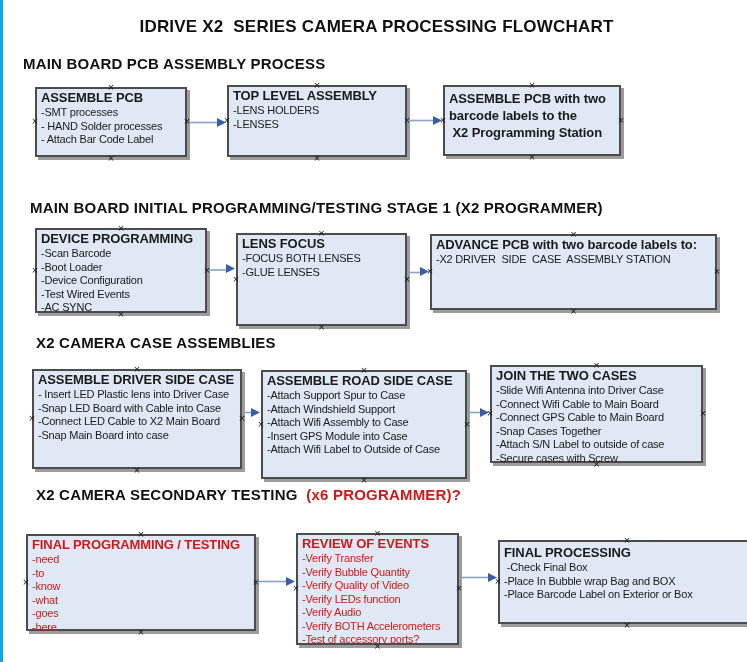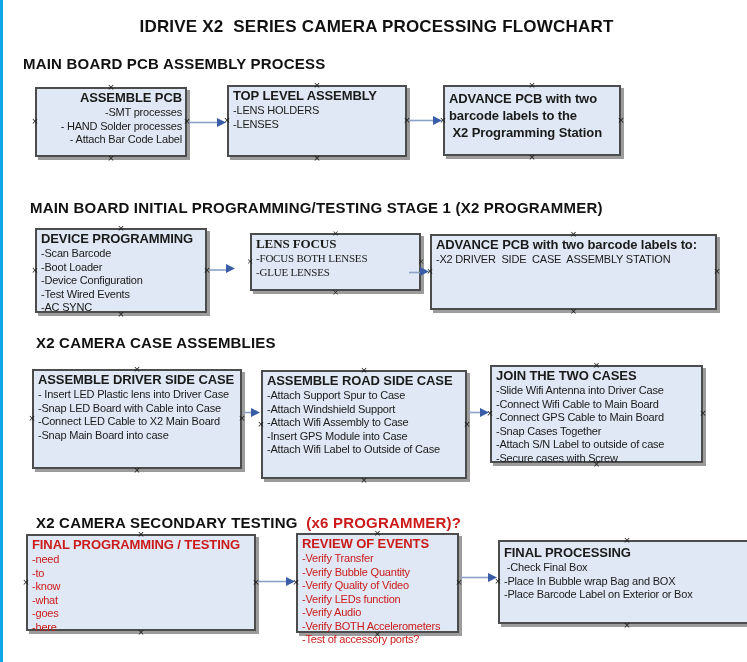--- a/index.html
+++ b/index.html
@@ -54,21 +54,21 @@
 </style>
 </head>
 <body>
 
 <div id="canvas">
 
   <div class="page-title">IDRIVE X2  SERIES CAMERA PROCESSING FLOWCHART</div>
 
   <div class="section-heading" style="left:20px; top:55px;">MAIN BOARD PCB ASSEMBLY PROCESS</div>
 
-  <div class="box" style="left:32px; top:87px; width:152px; height:70px;text-align:right;">
+  <div class="box" style="left:32px; top:87px; width:152px; height:70px;">
     <span class="cp cp-t"></span>
     <span class="cp cp-b"></span>
     <span class="cp cp-l"></span>
     <span class="cp cp-r"></span>
     <div class="box-title">ASSEMBLE PCB</div>
     <div class="box-line">-SMT processes</div>
     <div class="box-line">- HAND Solder processes</div>
     <div class="box-line">- Attach Bar Code Label</div>
   </div>
 
@@ -80,41 +80,41 @@
     <div class="box-title">TOP LEVEL ASSEMBLY</div>
     <div class="box-line">-LENS HOLDERS</div>
     <div class="box-line">-LENSES</div>
   </div>
 
   <div class="box bold-box" style="left:440px; top:85px; width:178px; height:71px; padding-top:3px;">
     <span class="cp cp-t"></span>
     <span class="cp cp-b"></span>
     <span class="cp cp-l"></span>
     <span class="cp cp-r"></span>
-    <div class="box-line">ADVANCE PCB with two</div>
+    <div class="box-line">ASSEMBLE PCB with two</div>
     <div class="box-line">barcode labels to the</div>
     <div class="box-line"> X2 Programming Station</div>
   </div>
 
   <div class="section-heading" style="left:27px; top:199px;">MAIN BOARD INITIAL PROGRAMMING/TESTING STAGE 1 (X2 PROGRAMMER)</div>
 
   <div class="box" style="left:32px; top:228px; width:172px; height:85px;">
     <span class="cp cp-t"></span>
     <span class="cp cp-b"></span>
     <span class="cp cp-l"></span>
     <span class="cp cp-r"></span>
     <div class="box-title">DEVICE PROGRAMMING</div>
     <div class="box-line">-Scan Barcode</div>
     <div class="box-line">-Boot Loader</div>
     <div class="box-line">-Device Configuration</div>
     <div class="box-line">-Test Wired Events</div>
     <div class="box-line">-AC SYNC</div>
   </div>
 
-  <div class="box" style="left:247px; top:233px; width:171px; height:58px;font-family:Liberation Serif, serif;">
+  <div class="box" style="left:233px; top:233px; width:171px; height:93px;">
     <span class="cp cp-t"></span>
     <span class="cp cp-b"></span>
     <span class="cp cp-l"></span>
     <span class="cp cp-r"></span>
     <div class="box-title">LENS FOCUS</div>
     <div class="box-line">-FOCUS BOTH LENSES</div>
     <div class="box-line">-GLUE LENSES</div>
   </div>
 
   <div class="box" style="left:427px; top:234px; width:287px; height:76px;">
@@ -160,37 +160,37 @@
     <span class="cp cp-r"></span>
     <div class="box-title">JOIN THE TWO CASES</div>
     <div class="box-line">-Slide Wifi Antenna into Driver Case</div>
     <div class="box-line">-Connect Wifi Cable to Main Board</div>
     <div class="box-line">-Connect GPS Cable to Main Board</div>
     <div class="box-line">-Snap Cases Together</div>
     <div class="box-line">-Attach S/N Label to outside of case</div>
     <div class="box-line">-Secure cases with Screw</div>
   </div>
 
-  <div class="section-heading" style="left:33px; top:486px;margin-top:28px;"><span>X2 CAMERA SECONDARY TESTING</span><span class="red-part">  (x6 PROGRAMMER)?</span></div>
+  <div class="section-heading" style="left:33px; top:486px;"><span>X2 CAMERA SECONDARY TESTING</span><span class="red-part">  (x6 PROGRAMMER)?</span></div>
 
   <div class="box red-box" style="left:23px; top:534px; width:230px; height:97px;">
     <span class="cp cp-t"></span>
     <span class="cp cp-b"></span>
     <span class="cp cp-l"></span>
     <span class="cp cp-r"></span>
     <div class="box-title">FINAL PROGRAMMING / TESTING</div>
     <div class="box-line">-need</div>
     <div class="box-line">-to</div>
     <div class="box-line">-know</div>
     <div class="box-line">-what</div>
     <div class="box-line">-goes</div>
     <div class="box-line">-here</div>
   </div>
 
-  <div class="box red-box" style="left:293px; top:533px; width:163px; height:100px;">
+  <div class="box red-box" style="left:293px; top:533px; width:163px; height:112px;">
     <span class="cp cp-t"></span>
     <span class="cp cp-b"></span>
     <span class="cp cp-l"></span>
     <span class="cp cp-r"></span>
     <div class="box-title">REVIEW OF EVENTS</div>
     <div class="box-line">-Verify Transfer</div>
     <div class="box-line">-Verify Bubble Quantity</div>
     <div class="box-line">-Verify Quality of Video</div>
     <div class="box-line">-Verify LEDs function</div>
     <div class="box-line">-Verify Audio</div>

